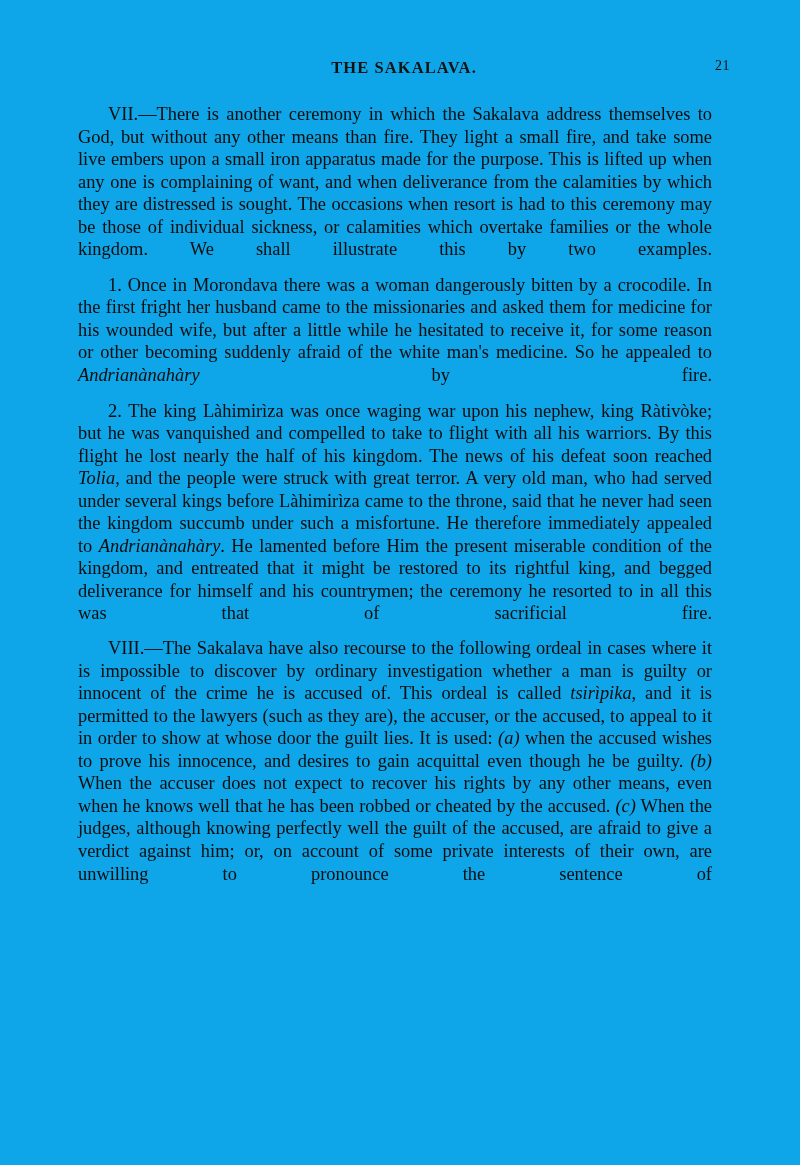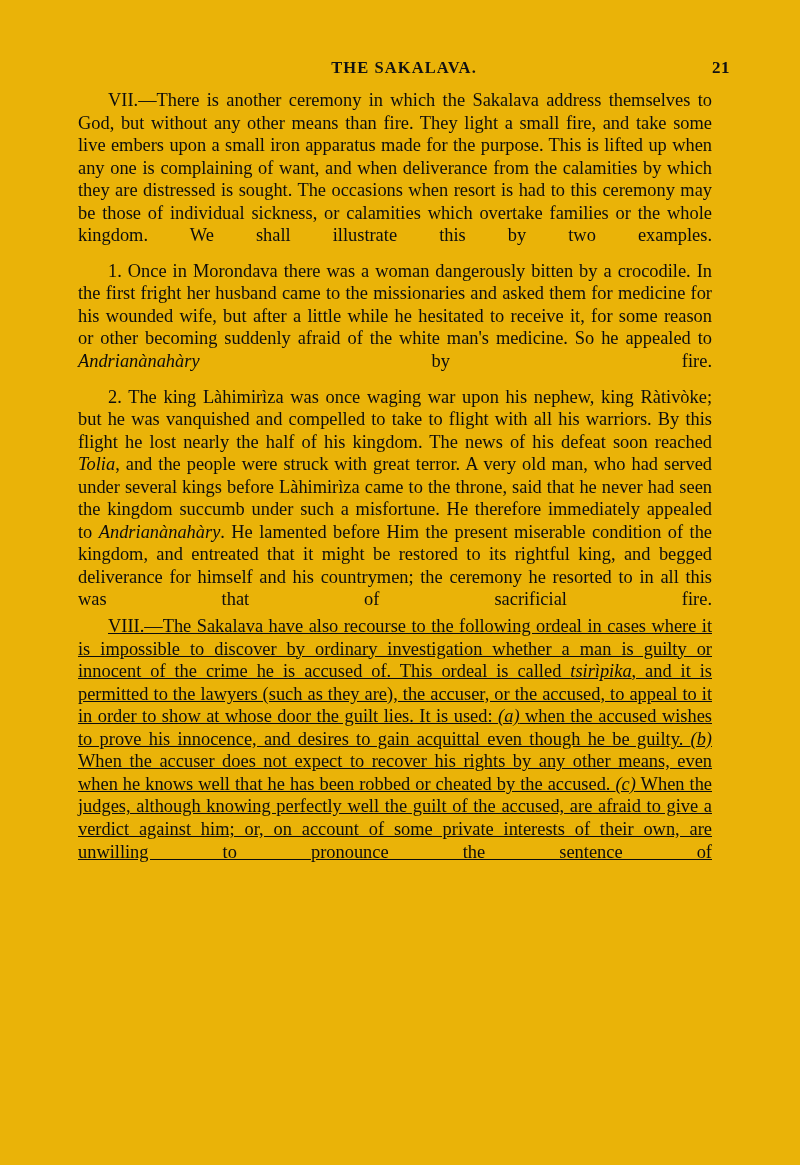--- a/index.html
+++ b/index.html
@@ -14,21 +14,21 @@
     color: #0d0d0d;
     position: relative;
     overflow: hidden;
   }
 
   .page {
     position: absolute;
     left: 0; top: 0;
     width: 800px;
     height: 1165px;
-    background: #eab308;
+    background: #0ea5e9;
   }
 
   
   .running-head {
     position: absolute;
     left: 78px;
     top: 58px;
     width: 652px;
     height: 26px;
   }
@@ -39,50 +39,50 @@
     font-size: 16.5px;
     letter-spacing: 1.1px;
     font-weight: 700;
     color: #121212;
     white-space: pre;
   }
   .running-head .folio {
     position: absolute;
     right: 0;
     top: 0;
-    font-size: 17px;
-    font-weight: 700;
+    font-size: 14px;
+    font-weight: 400;
     letter-spacing: 0.5px;
     color: #121212;
   }
 
   
   .textblock {
     position: absolute;
     left: 78px;
-    top: 89px;
+    top: 103px;
     width: 634px;
   }
 
   p.para {
     margin: 0 0 0 0;
     font-size: 18.4px;
     line-height: 22.55px;
     text-align: justify;
     text-justify: inter-word;
     color: #0d0d0d;
     hyphens: none;
     -webkit-hyphens: none;
     word-spacing: 0.02em;
   }
   p.indent {
     text-indent: 30px;
   }
   p.gap-m { margin-top: 13px; }
-  p.gap-l { margin-top: 4px; text-decoration: underline; }
+  p.gap-l { margin-top: 12px; }
 
   
   p.para.force-justify {
     text-align-last: justify;
   }
 
   i, .it { font-style: italic; }
 </style>
 </head>
 <body>

